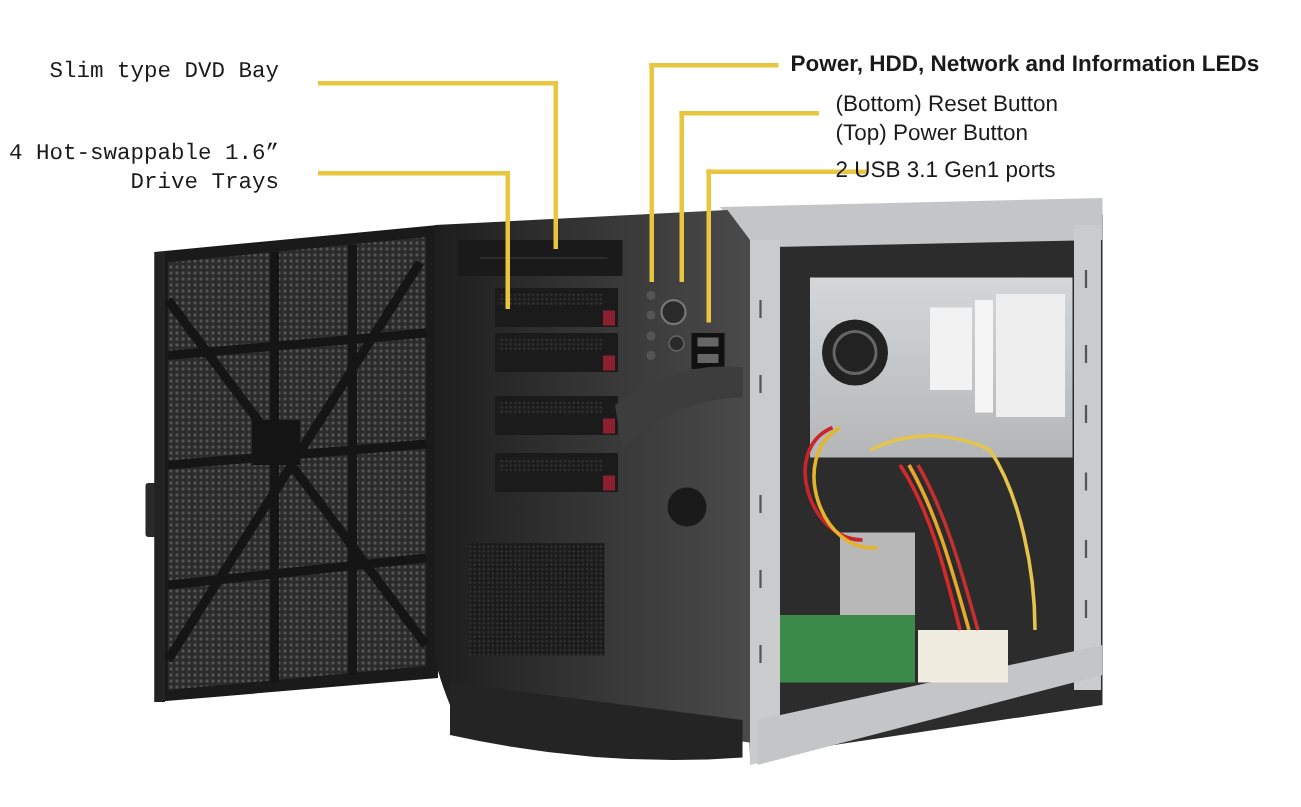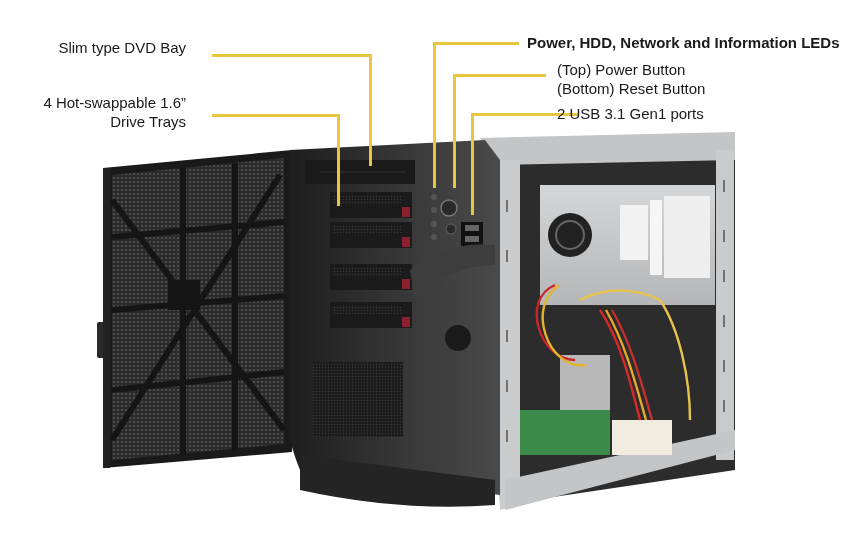--- a/index.html
+++ b/index.html
@@ -1,18 +1,18 @@
 <!DOCTYPE html>
 <html><head>
 <meta charset="utf-8">
 <style>
   html, body { margin:0; padding:0; background:#ffffff; }
   body { width:867px; height:538px; position:relative; overflow:hidden; font-family:"Liberation Sans", sans-serif; }
   .label { position:absolute; font-size:15px; color:#1a1a1a; line-height:19px; white-space:nowrap; }
-  .label.right { text-align:right; }
+  .label.right { text-align:right;font-family:Liberation Mono, monospace; }
   .lead { position:absolute; background:#e8c640; }
   svg { position:absolute; left:0; top:0; }
 </style>
 </head>
 <body>
 
 <svg width="867" height="538" viewBox="0 0 867 538">
   <defs>
     <pattern id="mesh" width="4" height="4" patternUnits="userSpaceOnUse">
       <rect width="4" height="4" fill="#2b2b2b"></rect>
@@ -164,19 +164,19 @@
 <div class="label right" style="right:681px;top:93px;">
   <div>4 Hot-swappable  1.6”</div>
   <div>Drive Trays</div>
 </div>
 
 <div class="label" style="left:527px;top:33px;font-weight:bold;">
   <div>Power, HDD, Network and Information  LEDs</div>
 </div>
 
 <div class="label" style="left:557px;top:60px;">
+  <div>(Bottom) Reset Button</div>
   <div>(Top) Power Button</div>
-  <div>(Bottom) Reset Button</div>
 </div>
 
 <div class="label" style="left:557px;top:104px;">
   <div>2 USB 3.1 Gen1  ports</div>
 </div>
 
 </body></html>

